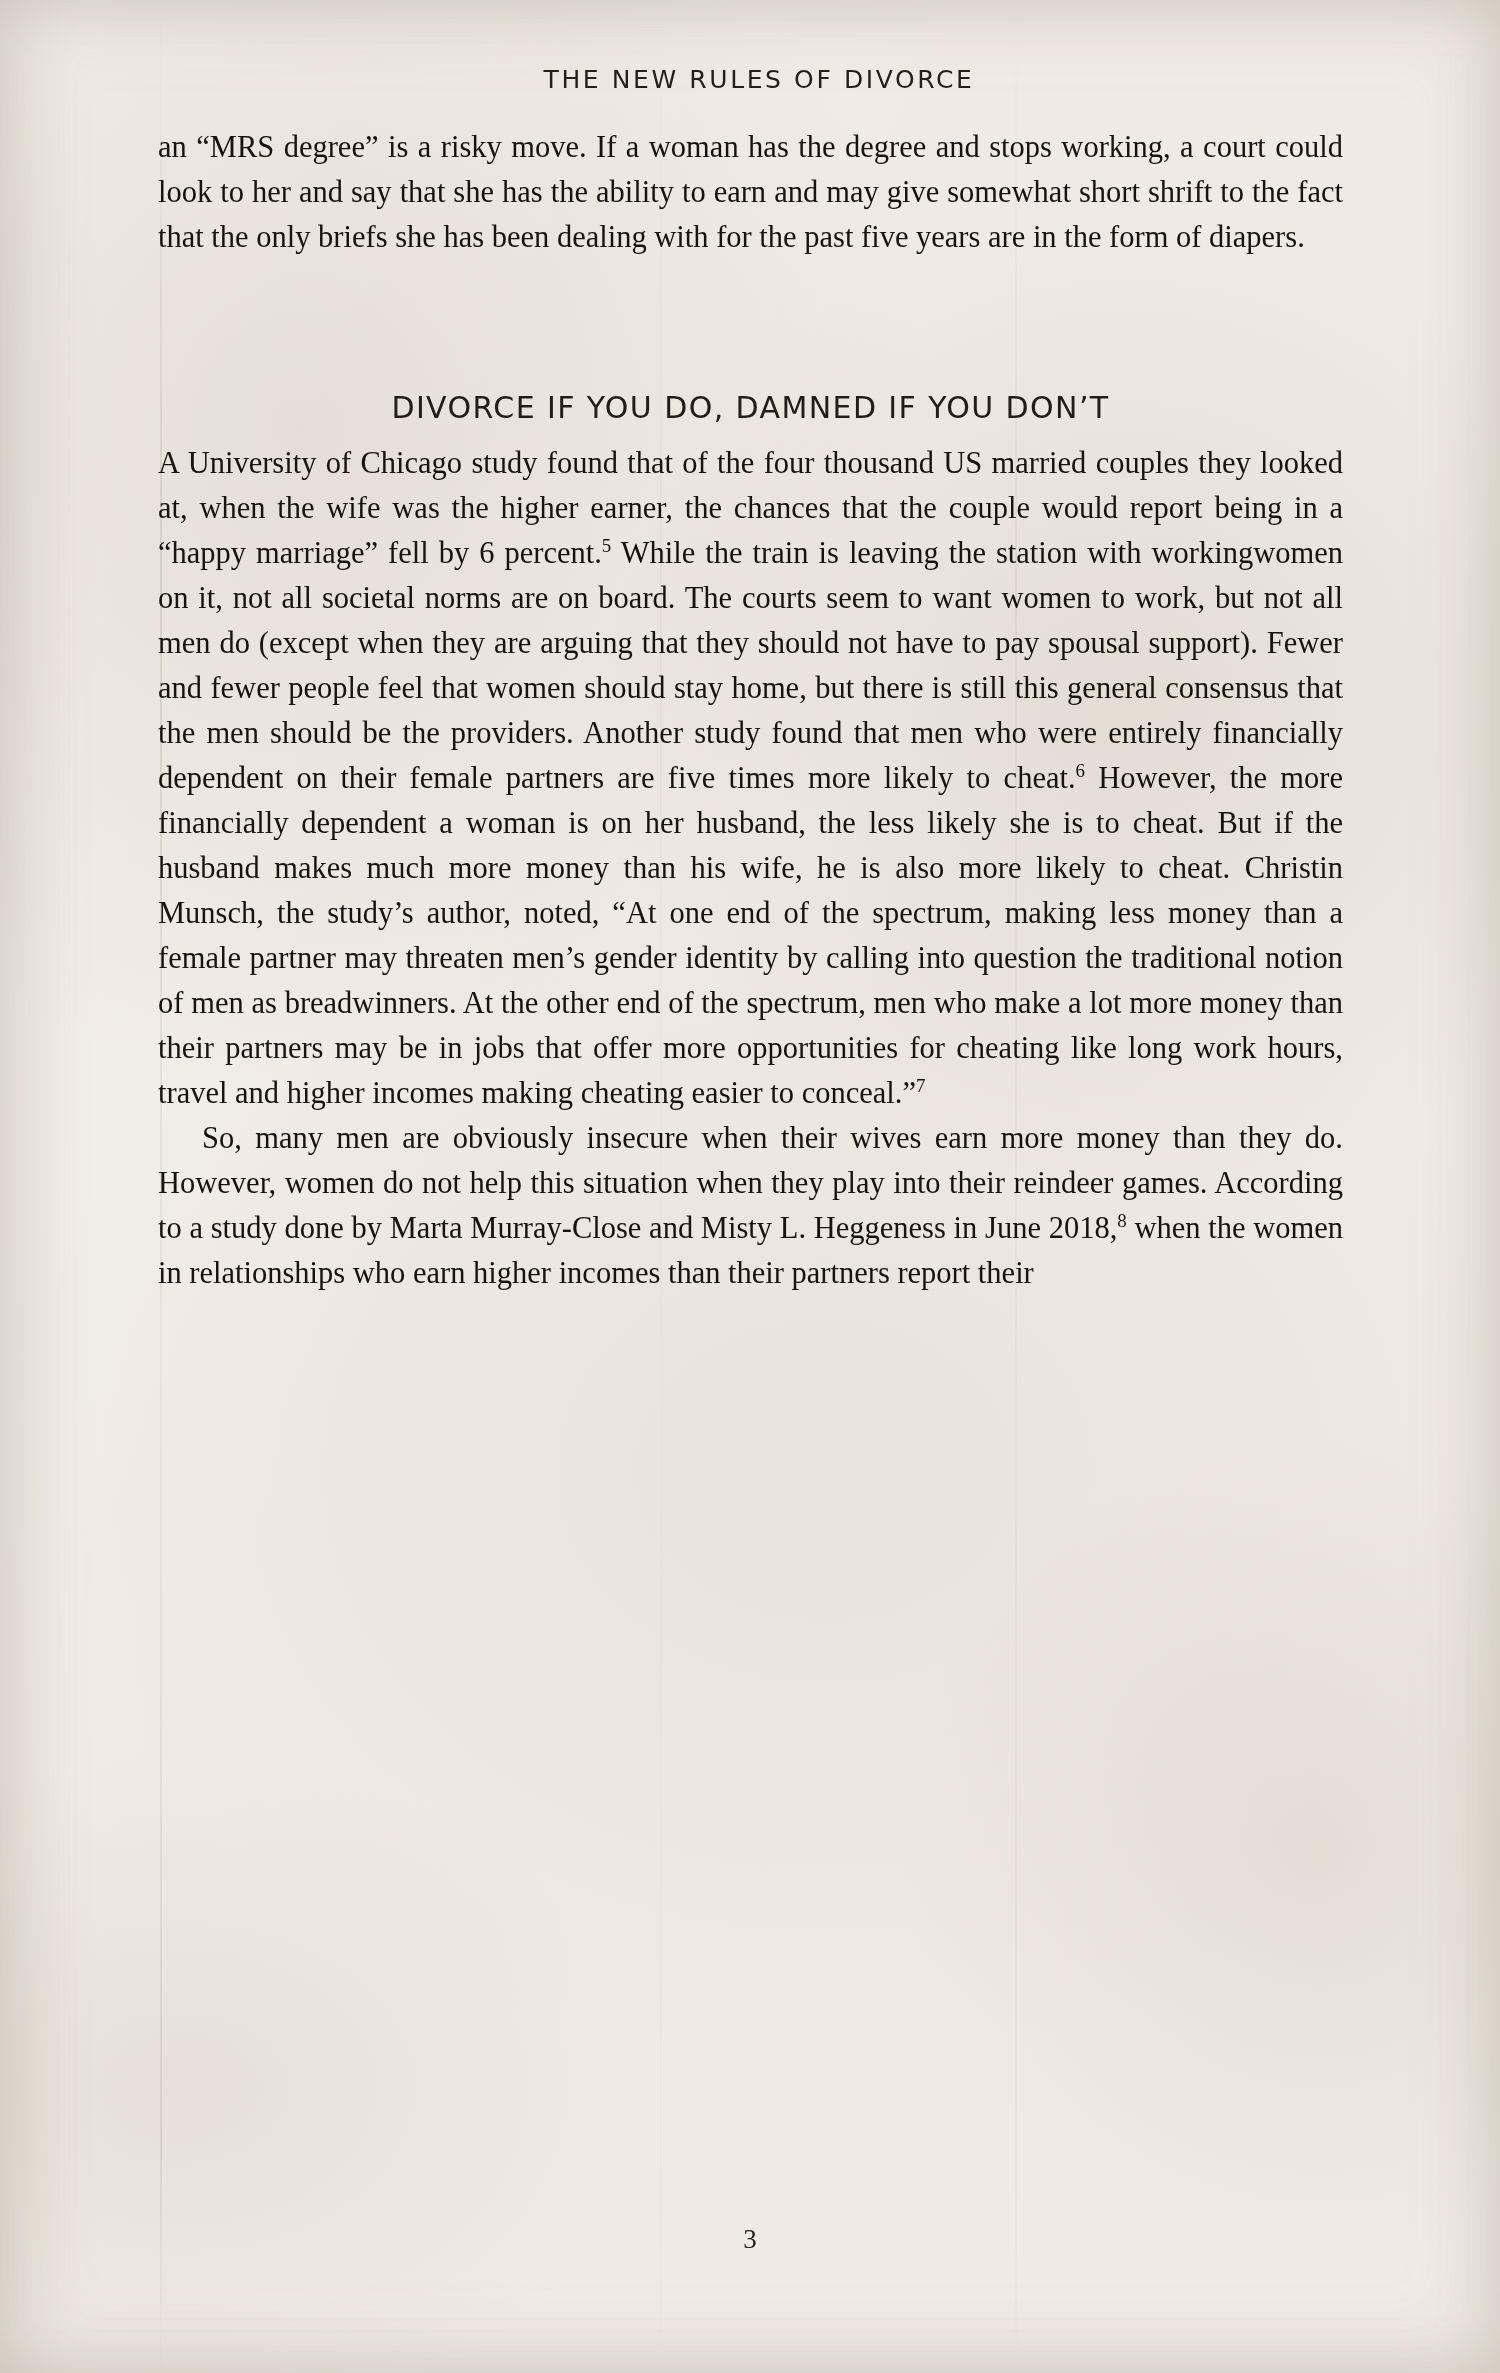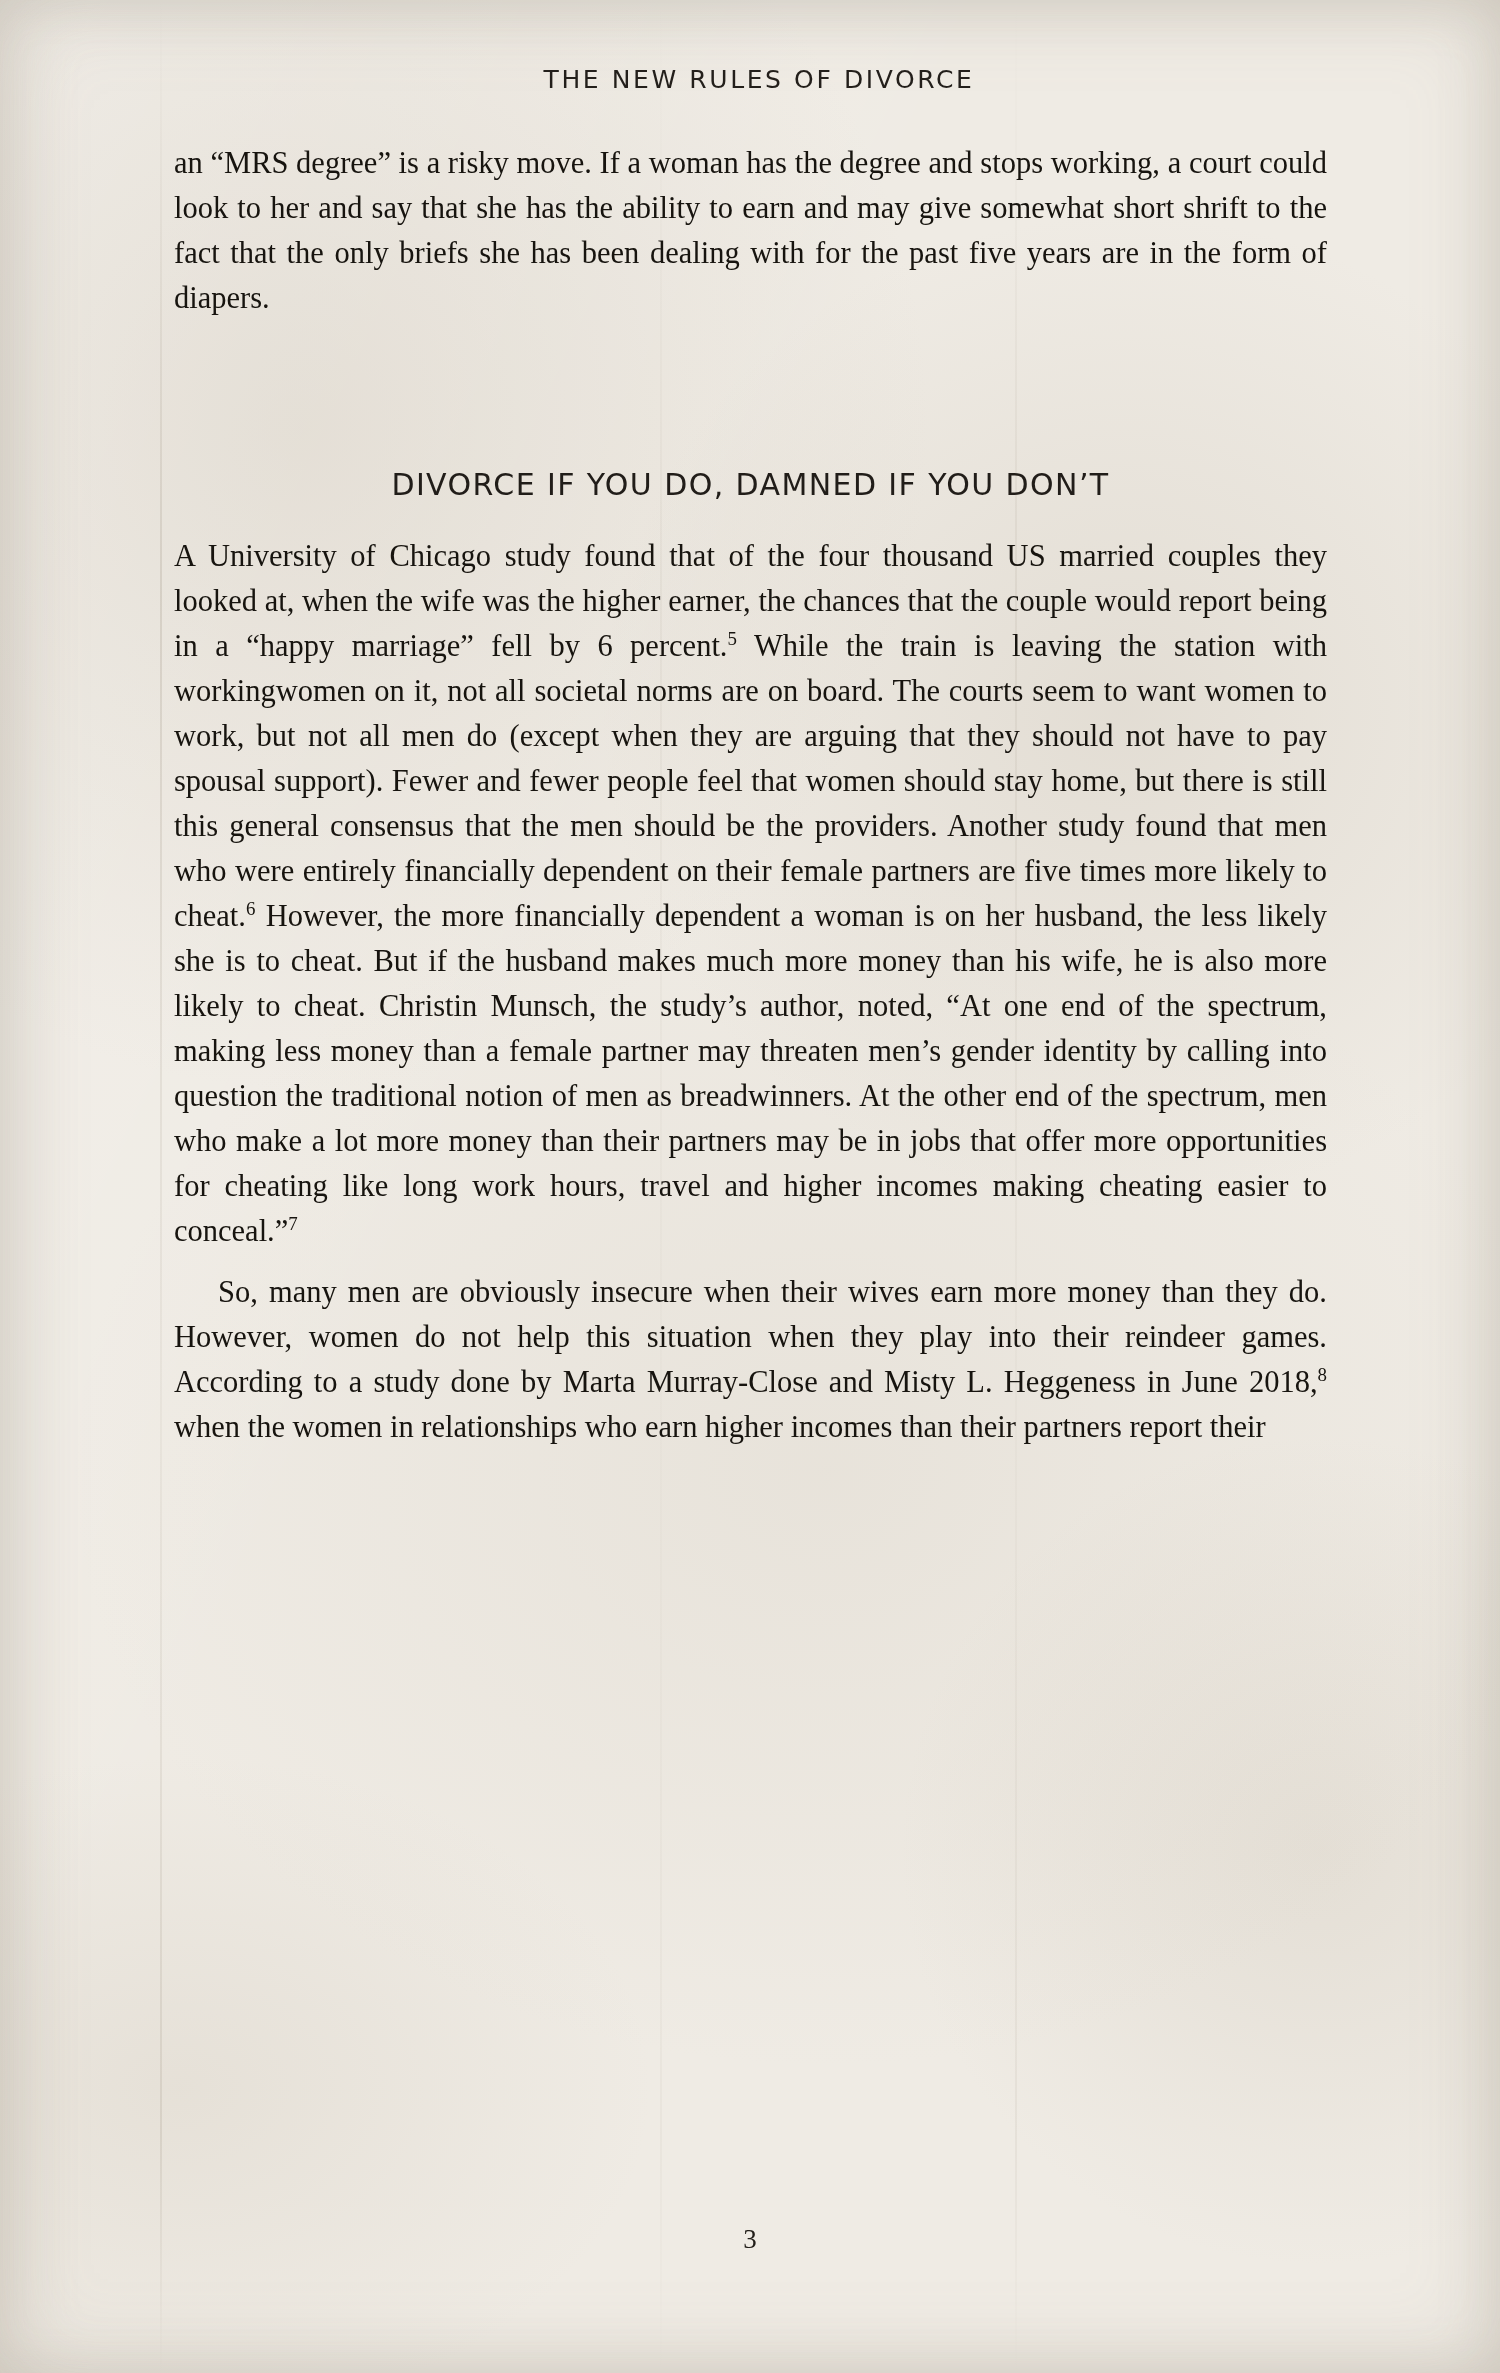--- a/index.html
+++ b/index.html
@@ -71,21 +71,21 @@
     font-weight: 400;
     padding-left: 18px;
   }
   .content {
     position: absolute;
     top: 125px;
     left: 158px;
     width: 1185px;
   }
   p {
-    margin: 16px;
+    margin: 0;
     font-size: 30.5px;
     line-height: 45px;
     text-align: justify;
     text-justify: inter-word;
     color: #17140f;
     -webkit-font-smoothing: antialiased;
   }
   p.first {
     text-indent: 0;
   }

